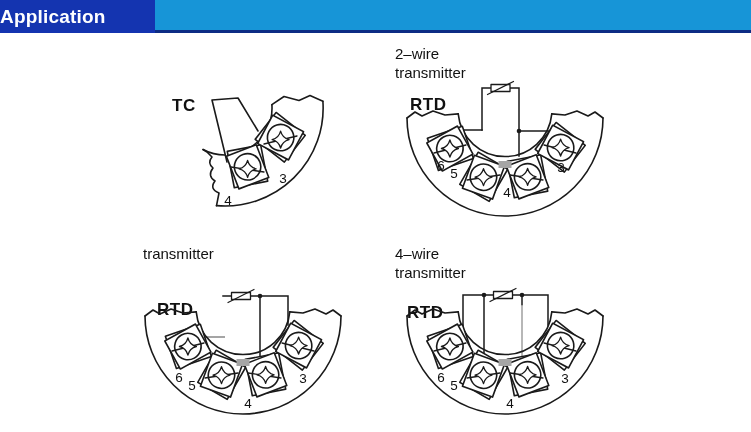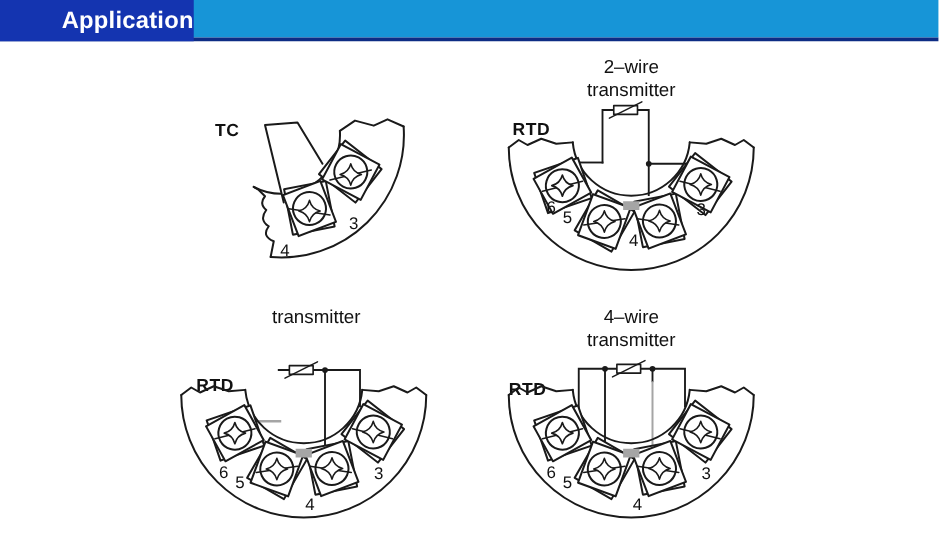--- a/index.html
+++ b/index.html
@@ -12,28 +12,28 @@
     position:absolute; left:0; top:0; width:751px; height:30px;
     background:var(--header-light,#1795d7);
   }
   .header-bar::after {
     content:""; position:absolute; left:0; bottom:-3px; width:100%; height:3px;
     background:var(--header-deep,#0d2c84);
   }
   .header-title-box {
     position:absolute; left:0; top:0; width:155px; height:33px;
     background:var(--header-dark,#1434b0); z-index:2;
-    display:flex; align-items:center; justify-content:flex-end;
+    display:flex; align-items:center; justify-content:flex-start;
   }
   .header-title-box span {
     color:#fff; font-size:19px; font-weight:bold; letter-spacing:0.2px;
   }
   
-  .xmit-title { position:absolute; text-align:center; font-size:15px; line-height:19px; color:#111; }
-  .sensor-label { position:absolute; font-size:14px; font-weight:600; color:#111; letter-spacing:0.5px; }
+  .xmit-title { position:absolute; text-align:left; font-size:15px; line-height:19px; color:#111; }
+  .sensor-label { position:absolute; font-size:17px; font-weight:600; color:#111; letter-spacing:0.5px; }
   .diag-svg { position:absolute; overflow:visible; }
   
   .ln  { fill:none; stroke:var(--line,#1a1a1a); stroke-width:1.6; stroke-linejoin:round; stroke-linecap:round; }
   .lnf { fill:#fff;  stroke:var(--line,#1a1a1a); stroke-width:1.6; stroke-linejoin:round; stroke-linecap:round; }
   .wire { fill:none; stroke:var(--line,#1a1a1a); stroke-width:1.5; stroke-linecap:square; }
   .wire-gray { fill:none; stroke:var(--gray,#a5a5a5); stroke-width:2; stroke-linecap:butt; }
   .dot { fill:var(--line,#1a1a1a); stroke:none; }
   .num { font-family:"Liberation Sans",sans-serif; font-size:13.5px; fill:#111; text-anchor:middle; }
   .tab { fill:var(--gray,#a5a5a5); stroke:none; }
 </style>

